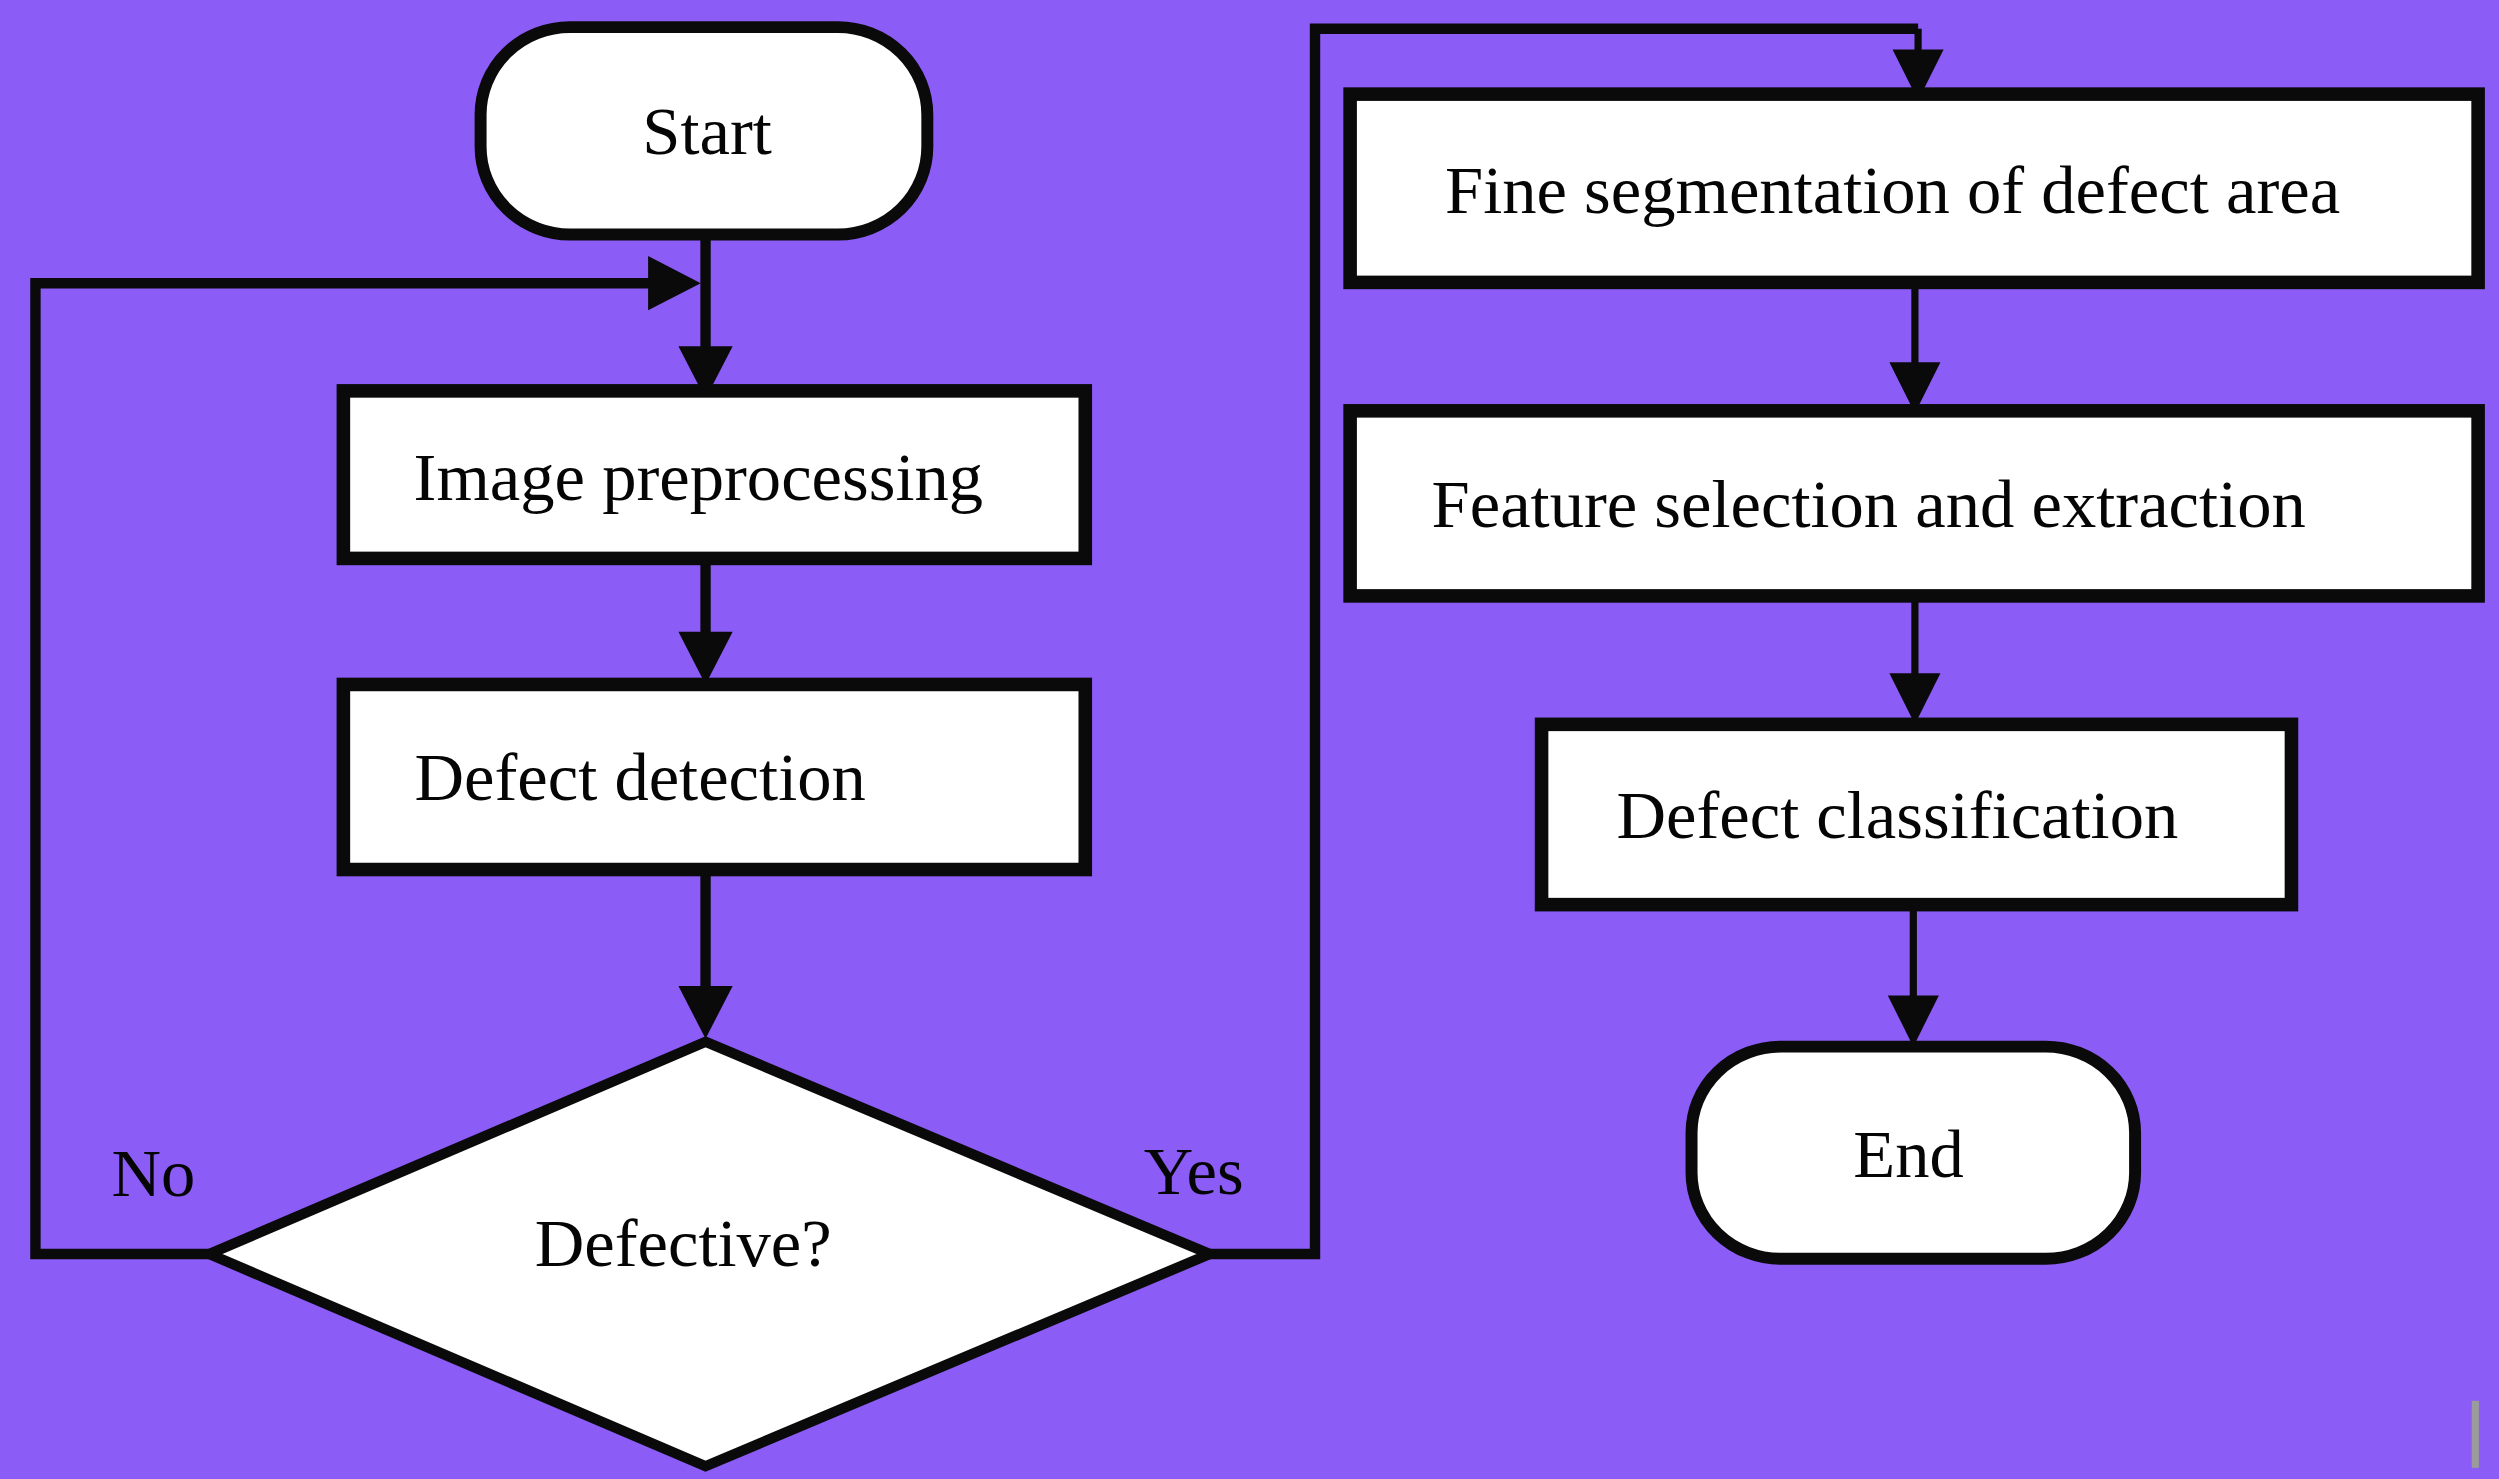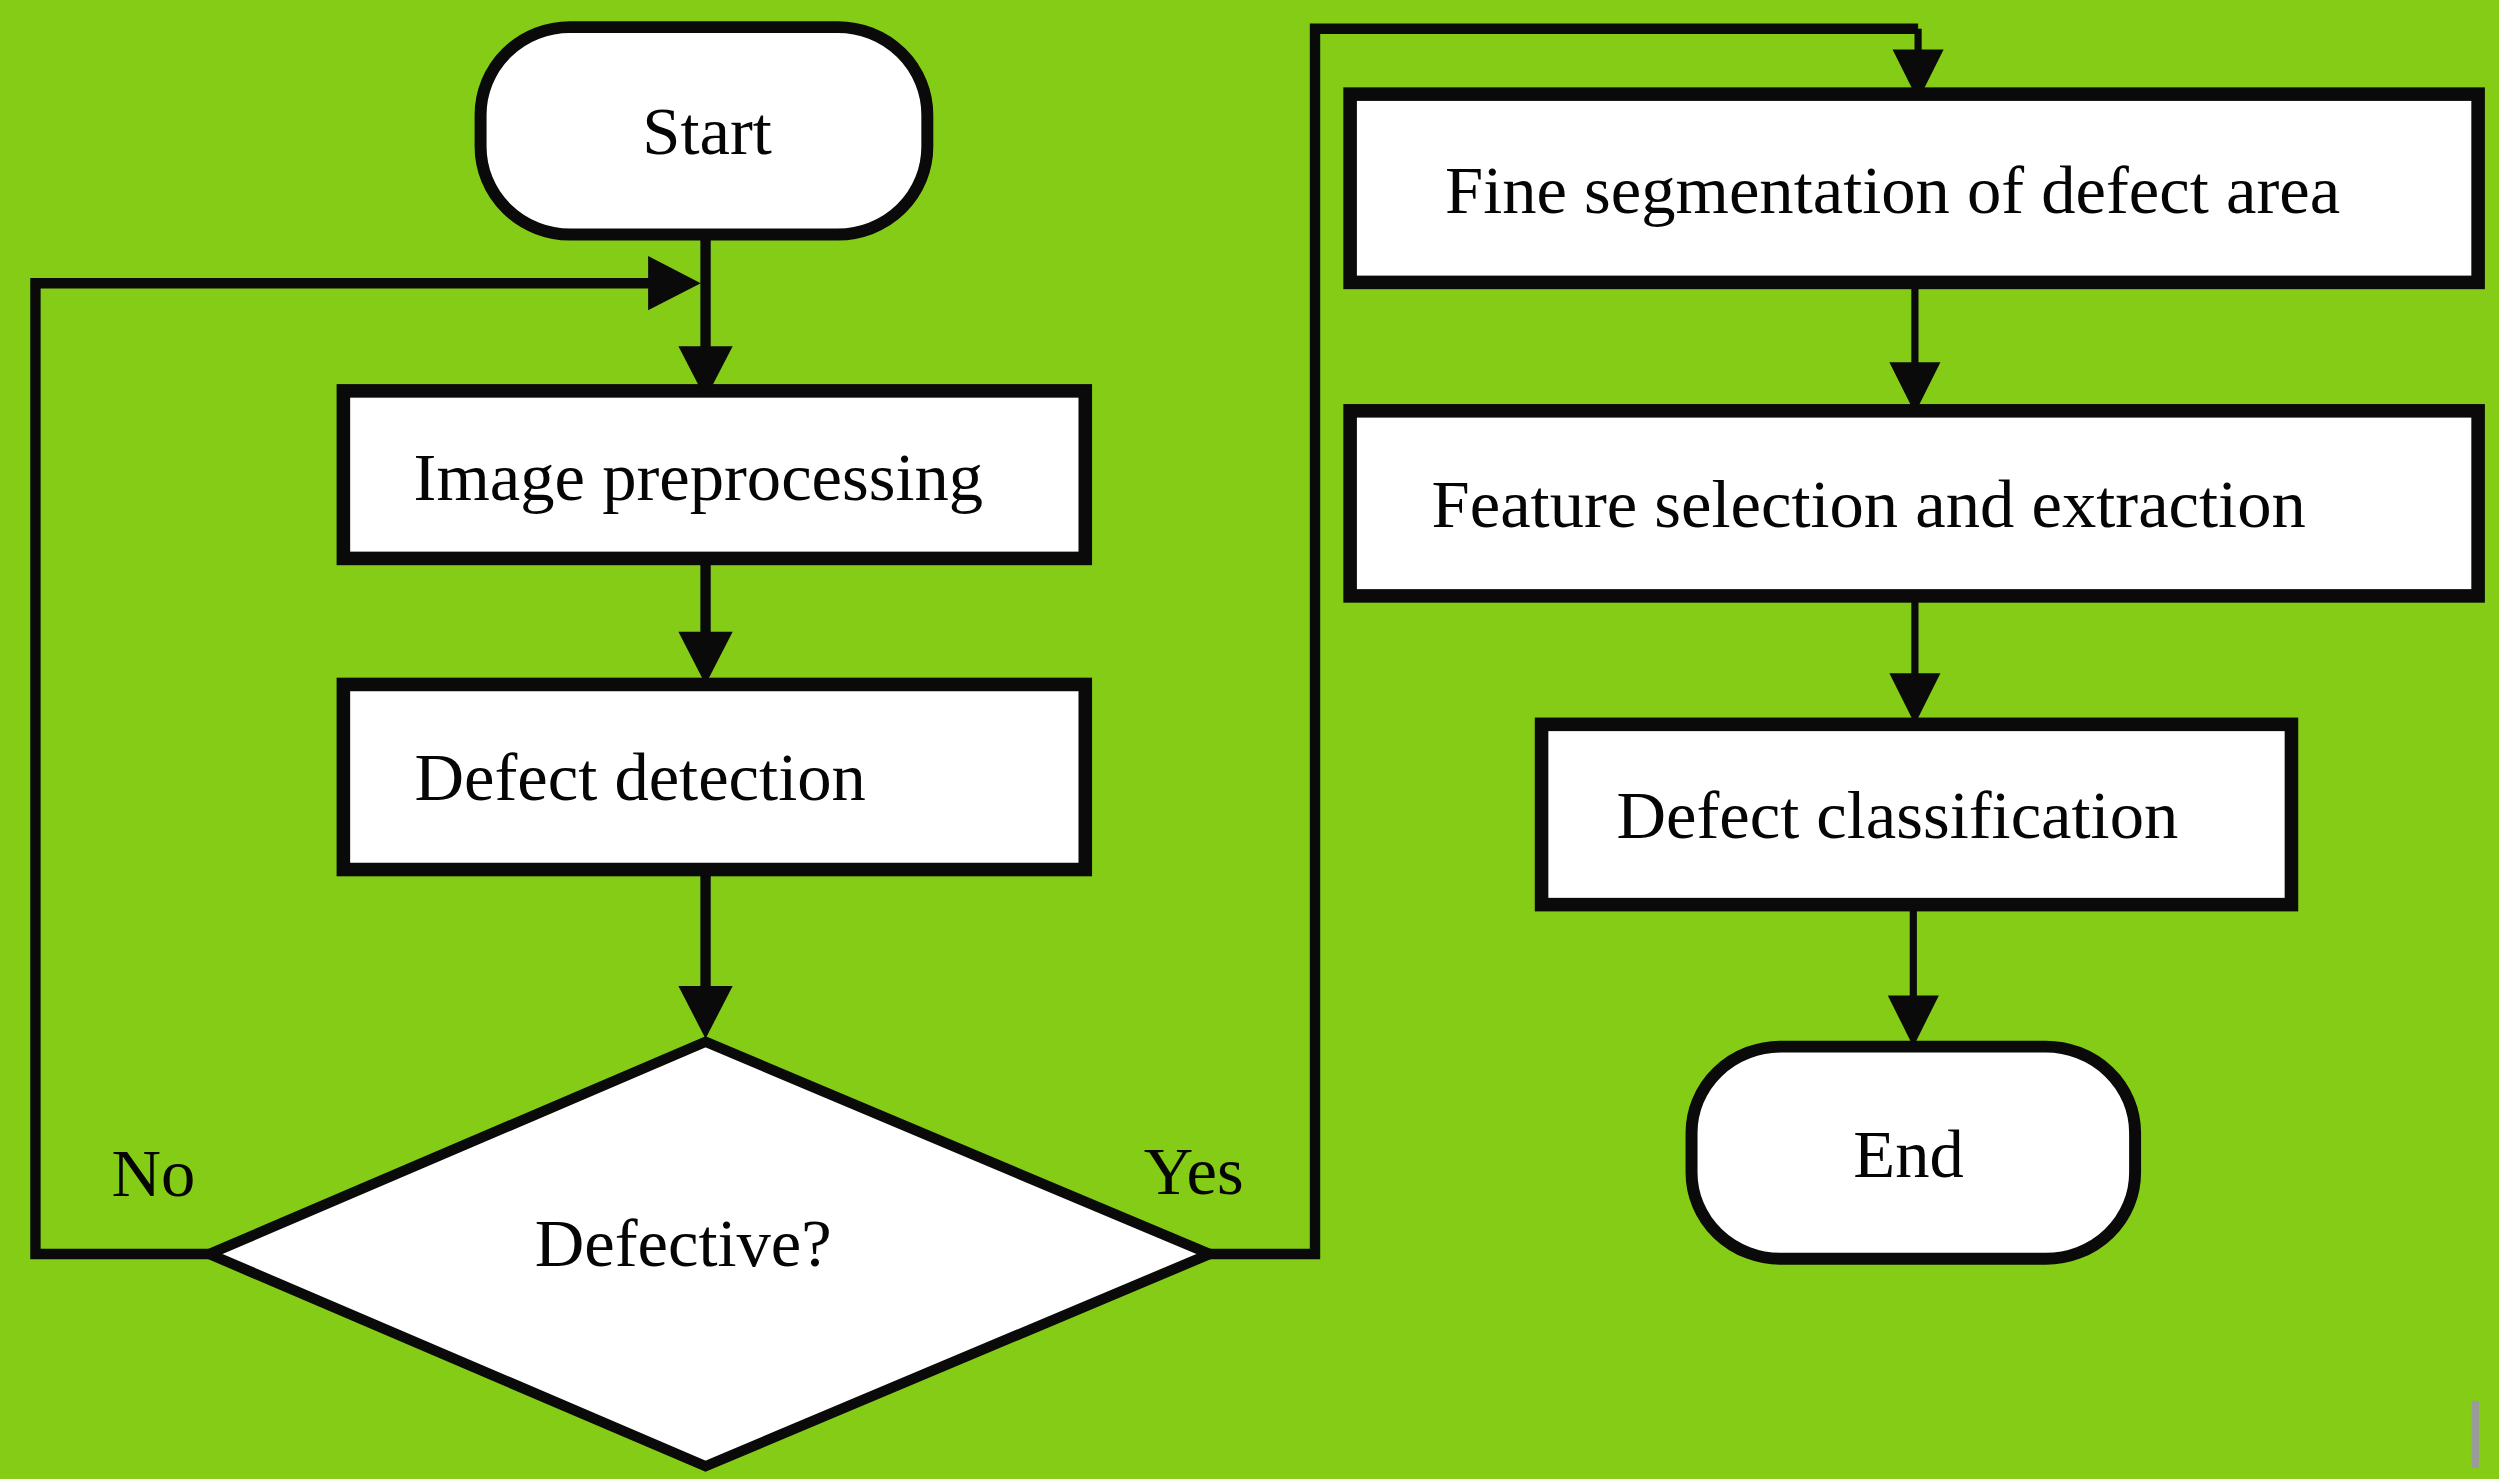--- a/index.html
+++ b/index.html
@@ -4,21 +4,21 @@
 <style>
   html, body {
     margin: 0;
     padding: 0;
     background: #ffffff;
   }
   .canvas {
     position: relative;
     width: 2500px;
     height: 1479px;
-    background: #84cc16;
+    background: #8b5cf6;
     overflow: hidden;
   }
   svg { display: block; }
 
   .shape {
     fill: #ffffff;
     stroke: #0a0a0a;
   }
   .proc     { stroke-width: 17; }
   .term     { stroke-width: 15; }

